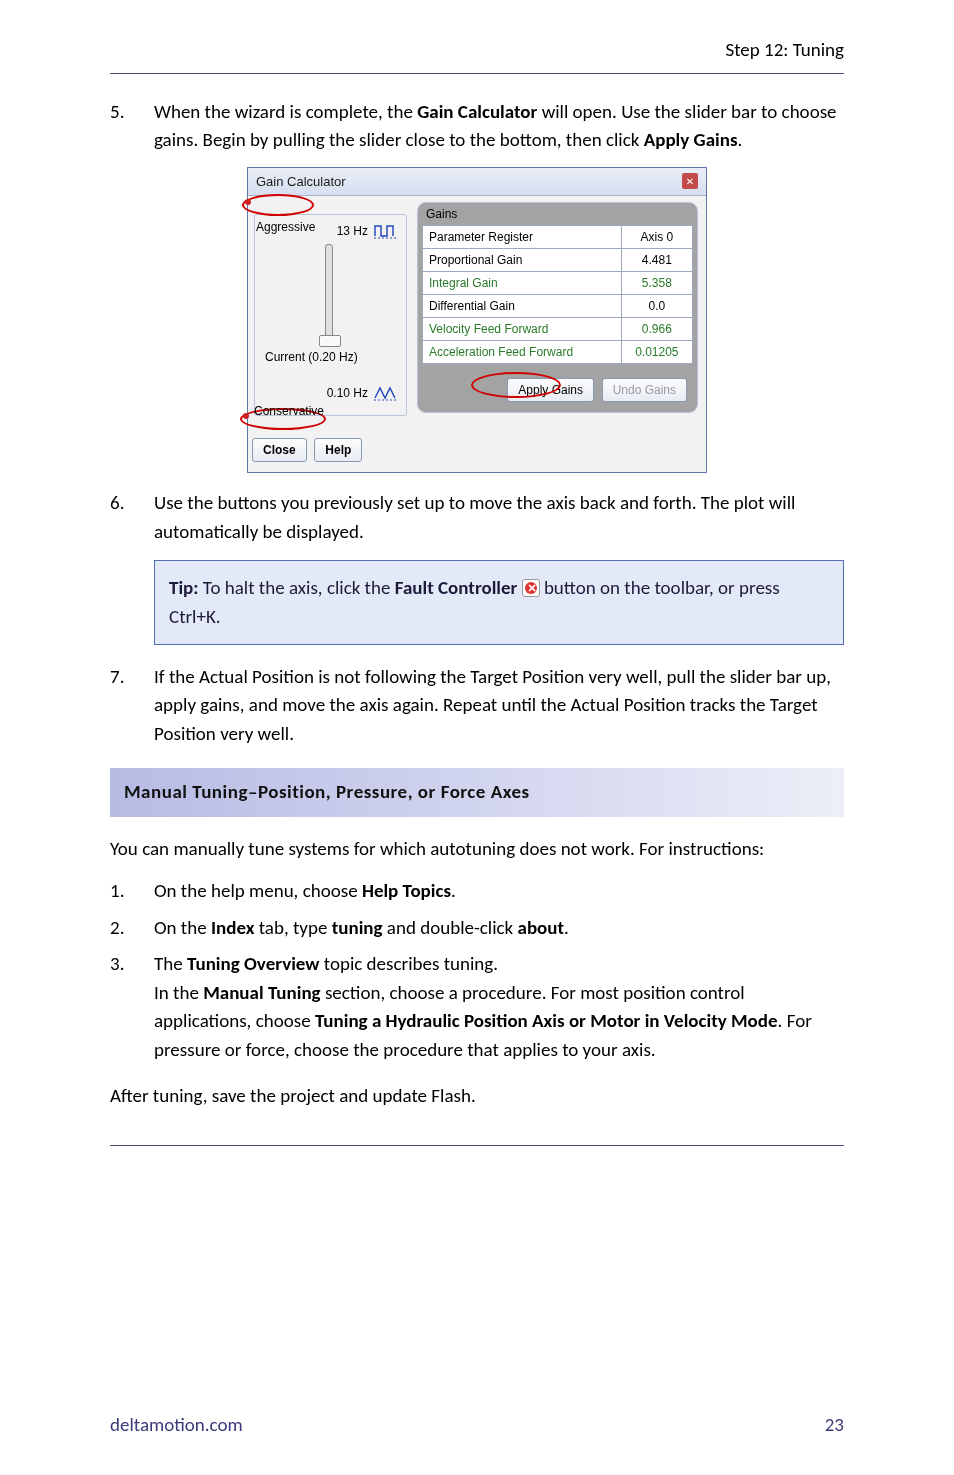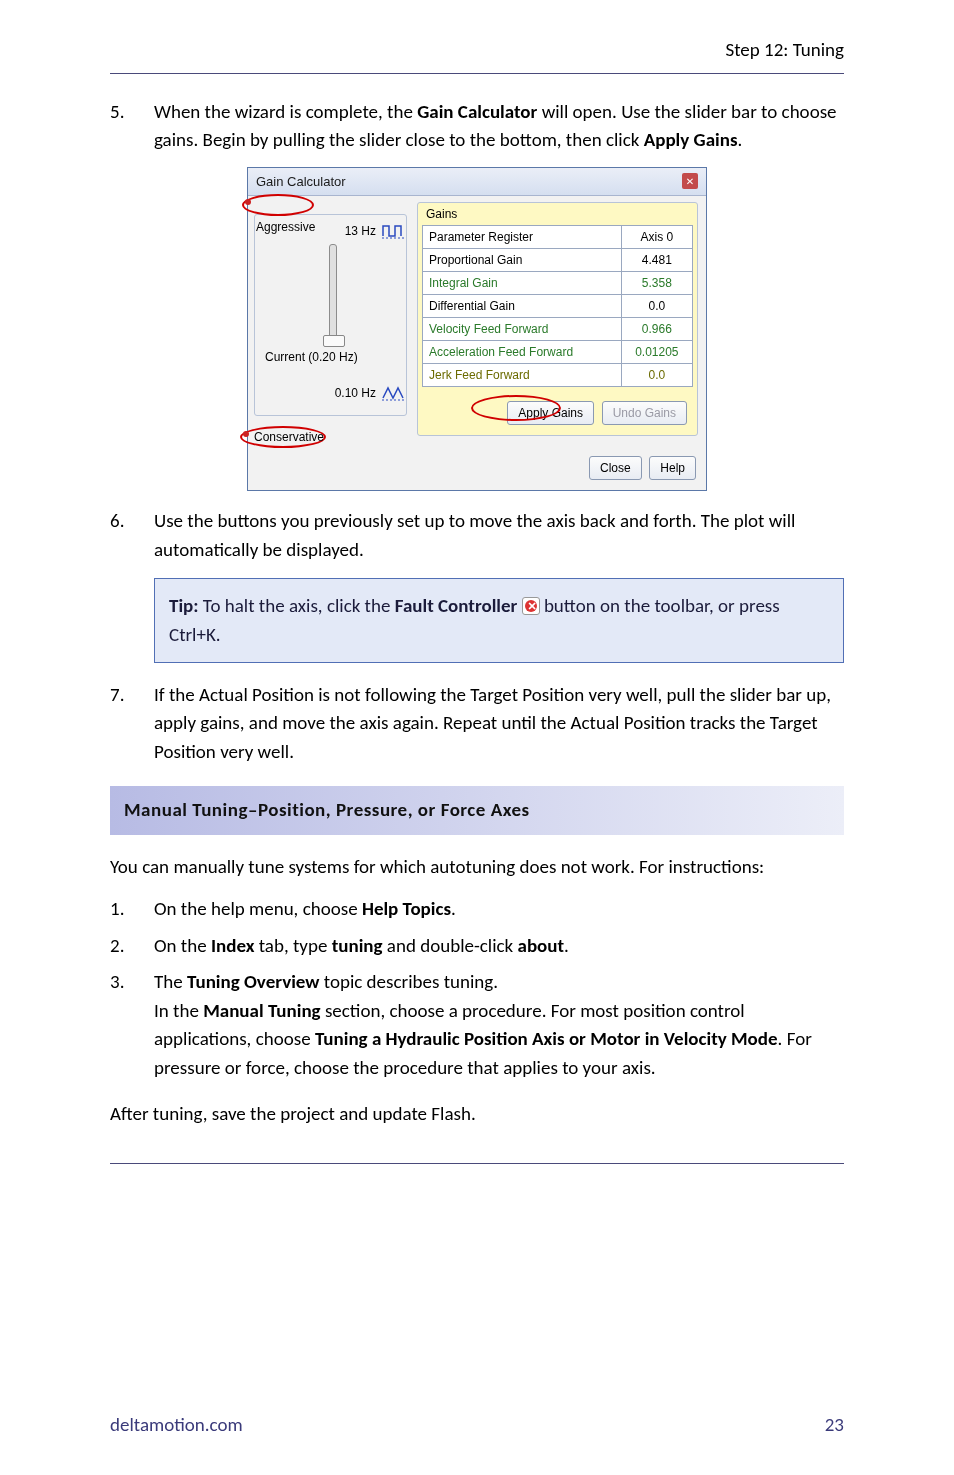--- a/index.html
+++ b/index.html
@@ -69,21 +69,21 @@
   }
   .ss-left {
     width: 165px;
     position: relative;
     padding: 6px 0 12px 0;
   }
   .ss-left-frame {
     border: 1px solid #b8c4d8;
     border-radius: 3px;
     margin: 0 6px;
-    padding: 4px 0 10px 4px;
+    padding: 4px 8px 10px 4px;
     background: #f2f2f2;
   }
   .slider-row {
     display: flex;
     align-items: center;
     width: 100%;
     margin: 3px 0;
     font-size: 12px;
   }
   .slider-row .lbl { flex: 1; text-align: right; padding-right: 6px; }
@@ -123,22 +123,22 @@
     border: 2px solid #d00000;
     border-radius: 50%;
     pointer-events: none;
   }
   .ss-right {
     flex: 1;
     padding: 6px 8px 10px 4px;
   }
   .ss-right-frame {
     border: 1px solid #b8c4d8;
-    border-radius: 3px;
-    background: #fef9c3;
+    border-radius: 9px;
+    background: #a3a3a3;
     padding: 2px 4px 10px 4px;
   }
   .ss-right-title { font-size:12px; padding: 0 4px 2px 4px; }
   .gains-table {
     width: 100%;
     border-collapse: collapse;
     background: #fff;
     font-size: 12px;
   }
   .gains-table th, .gains-table td {
@@ -159,23 +159,24 @@
     display: inline-block;
     border: 1px solid #8a99b2;
     border-radius: 3px;
     background: linear-gradient(#fcfcfc,#e8ecf3);
     padding: 2px 10px;
     font-size: 12px;
     margin-left: 4px;
   }
   .ss-btn.disabled { color: #9a9aa5; }
   .ss-footer {
-    text-align: right;
+    text-align: left;
     padding: 10px 10px 10px 0;
     background: #f2f2f2;
+    font-weight: bold;
   }
   .tip-box {
     border: 1.5px solid #516fb5;
     background: #e3e9f7;
     padding: 12px 14px;
     margin: 14px 0 18px 44px;
     line-height: 1.55;
     color: #1b1b3a;
   }
   .fault-icon {
@@ -271,21 +272,21 @@
               <svg viewBox="0 0 24 18">
                   <polyline points="1,14 6,4 11,14 16,4 21,14" fill="none" stroke="#2a4ac0" stroke-width="1.5"></polyline>
                   <line x1="0" y1="16" x2="24" y2="16" stroke="#2a4ac0" stroke-dasharray="2 2"></line>
                 </svg>
             </span>
           </div>
         </div>
         <div class="red-ellipse" style="left:-8px; bottom:-2px; width:86px; height:22px;">
             <span class="tiny-red-dot"></span>
           </div>
-        <div class="corner-lbl" style="left:6px; bottom:0px;">Conservative</div>
+        <div class="corner-lbl" style="left:6px; bottom:8px;">Conservative</div>
       </div>
       <div class="ss-right">
         <div class="ss-right-frame">
           <div class="ss-right-title">Gains</div>
           <table class="gains-table">
             <thead>
               <tr>
                 <th>Parameter Register</th>
                 <th style="text-align:center;">Axis 0</th>
               </tr>
@@ -304,24 +305,20 @@
                   <td class="val">0.0</td>
                 </tr>
               <tr>
                   <td class="green">Velocity Feed Forward</td>
                   <td class="val green">0.966</td>
                 </tr>
               <tr>
                   <td class="green">Acceleration Feed Forward</td>
                   <td class="val green">0.01205</td>
                 </tr>
-              <tr>
-                  <td class="olive">Jerk Feed Forward</td>
-                  <td class="val olive">0.0</td>
-                </tr>
             </tbody>
           </table>
           <div class="ss-btnrow">
             <div class="red-ellipse" style="right:132px; top:8px; width:90px; height:26px;"></div>
             <span class="ss-btn">Apply Gains</span>
             <span class="ss-btn disabled">Undo Gains</span>
           </div>
         </div>
       </div>
     </div>

